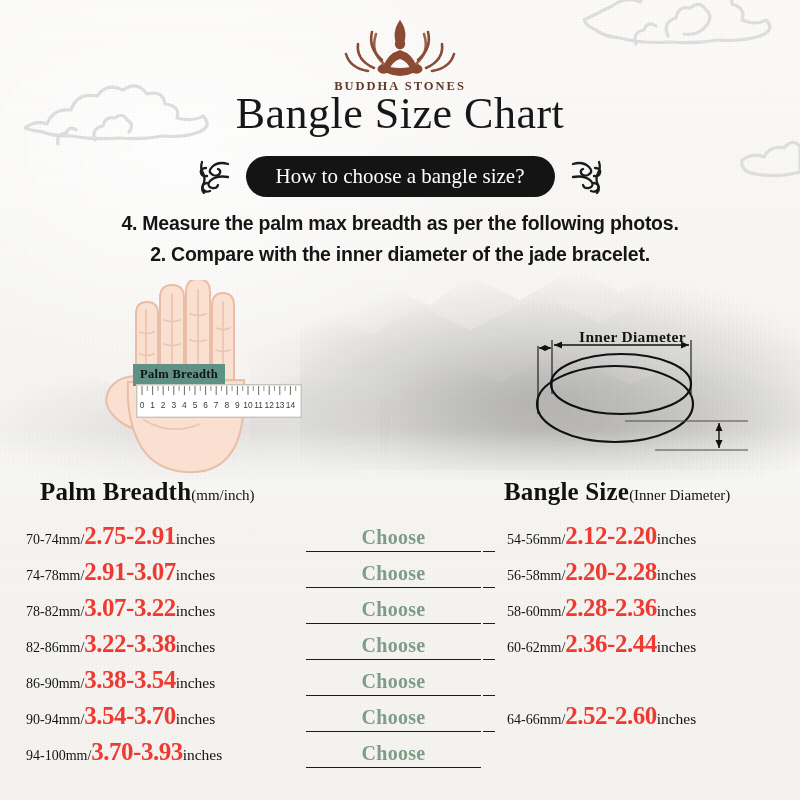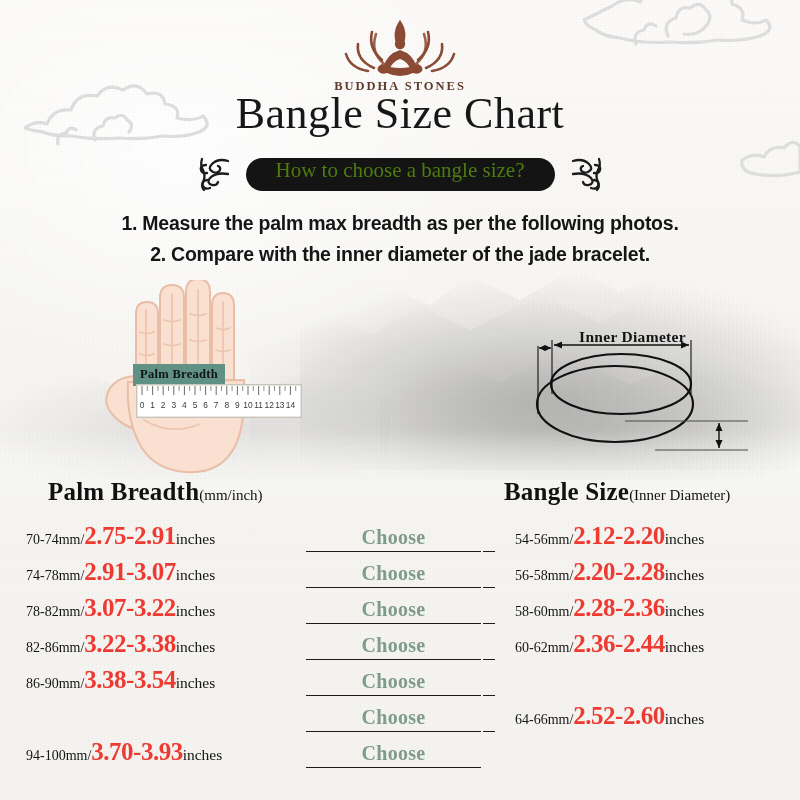--- a/index.html
+++ b/index.html
@@ -37,22 +37,22 @@
     font-family:"Liberation Serif",serif;
     font-size:44px;color:#171717;letter-spacing:.5px;
   }
 
   
   #pillrow{
     position:absolute;top:156px;left:0;right:0;
     display:flex;align-items:center;justify-content:center;gap:14px;
   }
   #pill{
-    background:#141414;color:#4d7c0f;border-radius:22px;
-    padding:0 30px 8px;font-size:21px;
+    background:#141414;color:#ffffff;border-radius:22px;
+    padding:8px 30px 8px;font-size:21px;
     font-family:"Liberation Serif",serif;white-space:nowrap;
   }
   .flourish{width:34px;height:36px;flex:0 0 auto;}
 
   
   #steps{
     position:absolute;top:208px;left:0;right:0;text-align:center;
     font-family:"Liberation Sans",sans-serif;
     color:#151515;
   }
@@ -75,36 +75,36 @@
   }
   #ruler{position:absolute;left:136px;top:112px;width:166px;height:34px;}
 
   
   .colhead{
     position:absolute;top:478px;
     font-family:"Liberation Serif",serif;color:#111;white-space:nowrap;
   }
   .colhead .big{font-size:25px;font-weight:700;letter-spacing:.2px;}
   .colhead .small{font-size:15px;}
-  #head-left{left:48px;}
+  #head-left{left:40px;}
   #head-right{left:504px;}
 
   
   #tables{position:absolute;top:520px;left:0;width:800px;}
   .trow{height:36px;position:relative;}
   .side{position:absolute;top:0;height:36px;}
   .left-side{left:26px;width:455px;}
   .right-side{left:495px;width:295px;}
 
   .spec{
     position:absolute;bottom:6px;white-space:nowrap;
     font-family:"Liberation Serif",serif;color:#141414;
   }
   .left-side .spec{left:0;}
-  .right-side .spec{left:20px;font-family:Liberation Serif, serif;}
+  .right-side .spec{left:12px;font-family:Liberation Serif, serif;}
   .spec .mm{font-size:14px;}
   .spec .inch{font-size:25px;color:#ee3a31;font-weight:700;letter-spacing:-.5px;}
   .spec .unit{font-size:15.5px;}
 
   
   .blankwrap{position:absolute;right:0;bottom:4px;width:175px;height:30px;}
   .blankline{position:absolute;left:0;right:0;bottom:0;border-bottom:1.4px solid #1c1c1c;}
   .choose{
     position:absolute;left:0;right:0;bottom:3px;text-align:center;
     font-family:"Liberation Serif",serif;font-size:20px;color:#7e9c87;letter-spacing:.3px;font-weight:bold;
@@ -204,21 +204,21 @@
         <path d="M30 5 q-10 -3 -16 3 q-5 5 1 8 q5 2 7 -2 q1 -3 -2 -4"></path>
         <path d="M8 9 q-6 0 -5 5 q1 4 6 3"></path>
         <path d="M30 18 q-12 -2 -18 4 q-4 5 2 7 q5 1 6 -3"></path>
         <path d="M9 24 q-6 1 -4 6 q2 4 7 2"></path>
         <path d="M4 3 q-2 6 1 11 q3 6 0 12 q-2 5 1 8"></path>
       </g>
     </svg>
   </div>
 
   <div id="steps">
-    <div class="ln">1. Measure the palm max breadth as per the following photos.</div>
+    <div class="ln">4. Measure the palm max breadth as per the following photos.</div>
     <div class="ln">2. Compare with the inner diameter of the jade bracelet.</div>
   </div>
 
   <div id="illus">
 
     <svg id="hand" viewBox="0 0 230 195">
       <g>
 
         <path d="M34 96 q-20 2 -26 16 q-5 12 4 22 q10 12 26 16 q14 4 22 -2 l0 -48 Z" fill="#f9e0d1" stroke="#e9bda6" stroke-width="2"></path>
 
@@ -418,20 +418,21 @@
             <div class="choose">Choose</div>
             <div class="blankline"></div>
           </div>
         </div>
         <div class="side right-side">
           <div class="stub"></div>
         </div>
       </div>
       <div class="trow">
         <div class="side left-side">
+          <div class="spec"><span class="mm">90-94mm/</span><span class="inch">3.54-3.70</span><span class="unit">inches</span></div>
           <div class="blankwrap">
             <div class="choose">Choose</div>
             <div class="blankline"></div>
           </div>
         </div>
         <div class="side right-side">
           <div class="stub"></div>
           <div class="spec"><span class="mm">64-66mm/</span><span class="inch">2.52-2.60</span><span class="unit">inches</span></div>
         </div>
       </div>

